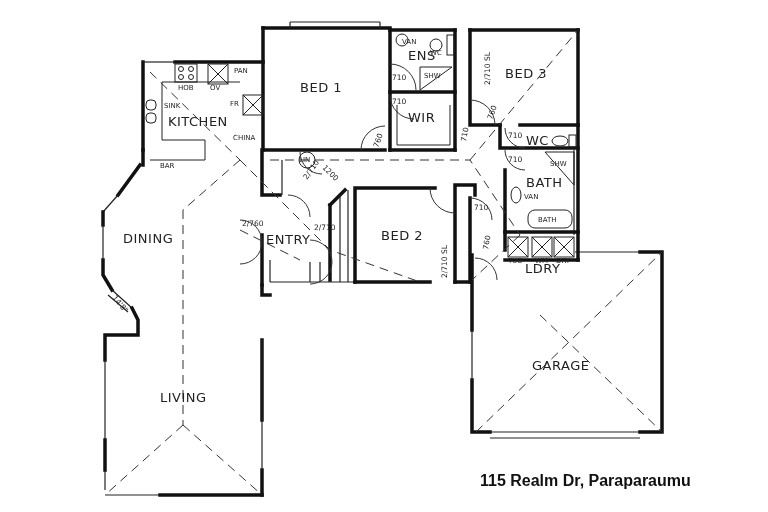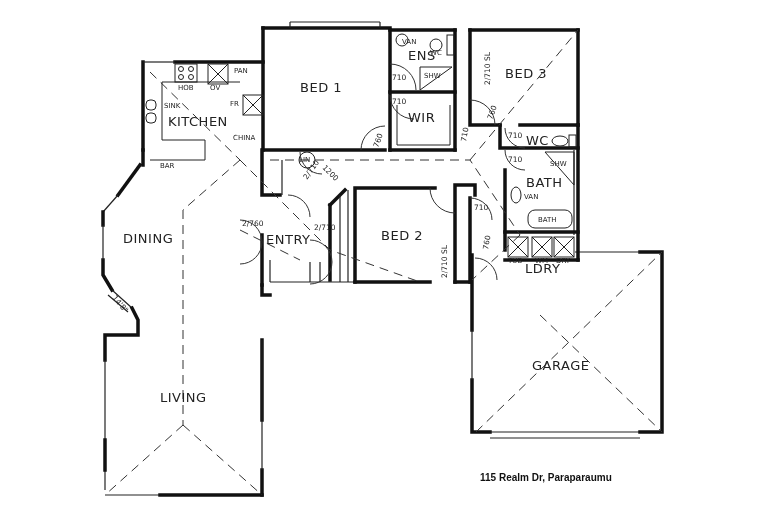--- a/index.html
+++ b/index.html
@@ -8,21 +8,21 @@
     .wall { stroke: #111; stroke-width: 3.5; fill: none; stroke-linecap: square; }
     .thin { stroke: #222; stroke-width: 1.2; fill: none; }
     .dash { stroke: #333; stroke-width: 1; stroke-dasharray: 9 6; fill: none; }
     .arc  { stroke: #333; stroke-width: 1; fill: none; }
     .fix  { stroke: #222; stroke-width: 1; fill: none; }
     .room-label { font-family: "DejaVu Sans", sans-serif; font-size: 13px; fill: #222; letter-spacing: 0.5px; }
     .small-label { font-family: "DejaVu Sans", sans-serif; font-size: 7px; fill: #222; }
     .dim-label { font-family: "DejaVu Sans", sans-serif; font-size: 7.5px; fill: #222; }
     #caption {
       position: absolute; left: 480px; top: 472px;
-      font-family: "Liberation Sans", sans-serif; font-weight: bold; font-size: 10px; color: #111;
+      font-family: "Liberation Sans", sans-serif; font-weight: bold; font-size: 16px; color: #111;
     }
   </style>
 </head>
 <body>
 
 <svg id="plan" viewBox="0 0 768 512" xmlns="http://www.w3.org/2000/svg">
 
   <g>
 
     <path class="wall" d="M263 28 L390 28"></path>

